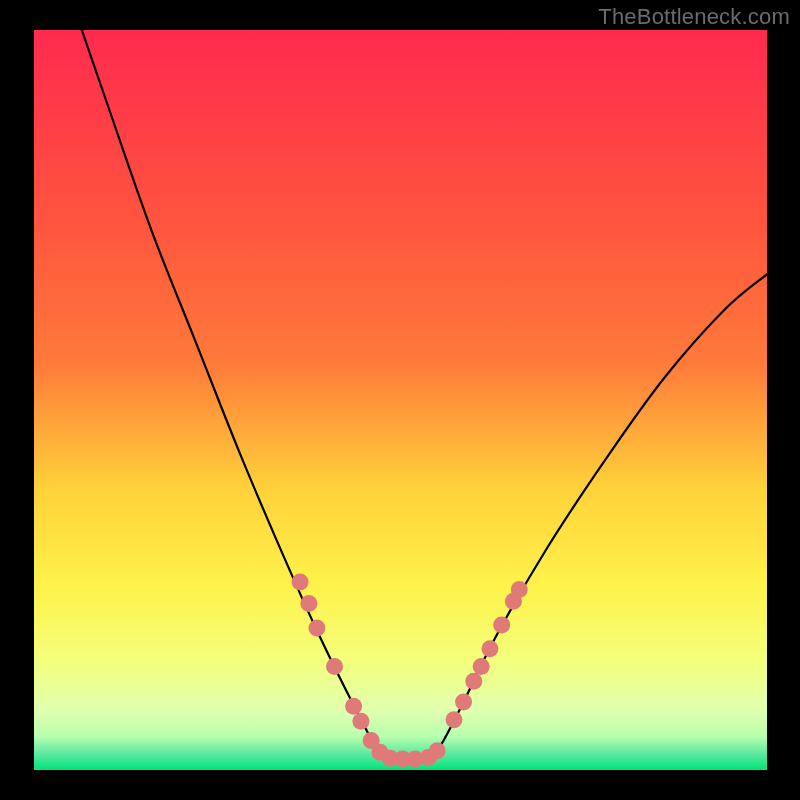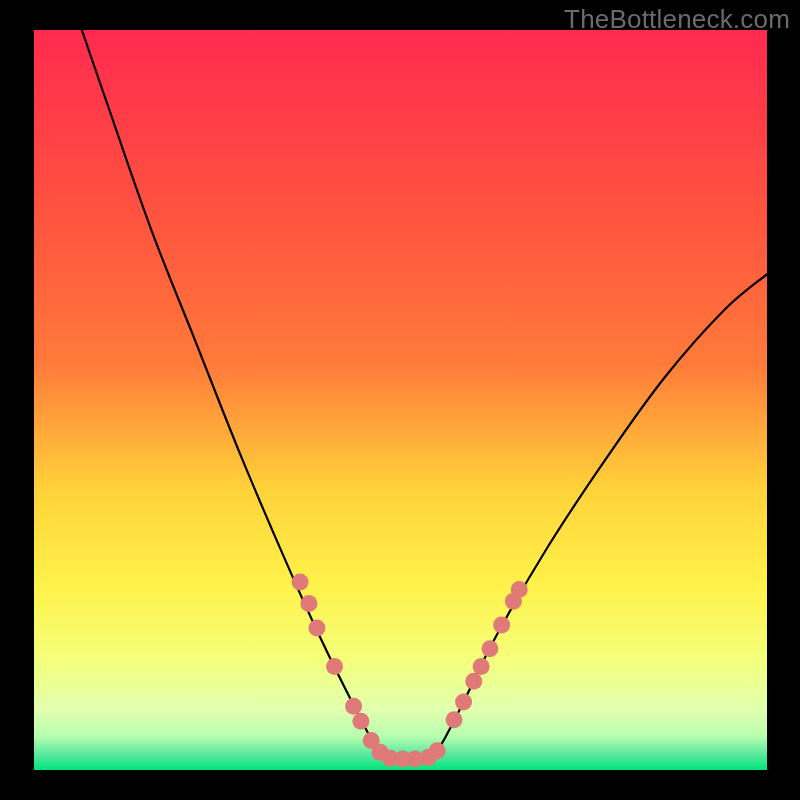--- a/index.html
+++ b/index.html
@@ -15,21 +15,21 @@
     top: 0;
     left: 0;
     width: 800px;
     height: 800px;
   }
   .watermark {
     position: absolute;
     top: 4px;
     right: 10px;
     font-family: Arial, Helvetica, sans-serif;
-    font-size: 26px;
+    font-size: 22px;
     font-weight: 500;
     color: #6b6b6b;
     letter-spacing: 0.2px;
     z-index: 10;
   }
 </style>
 </head>
 <body>
 
 <div class="chart-container">

